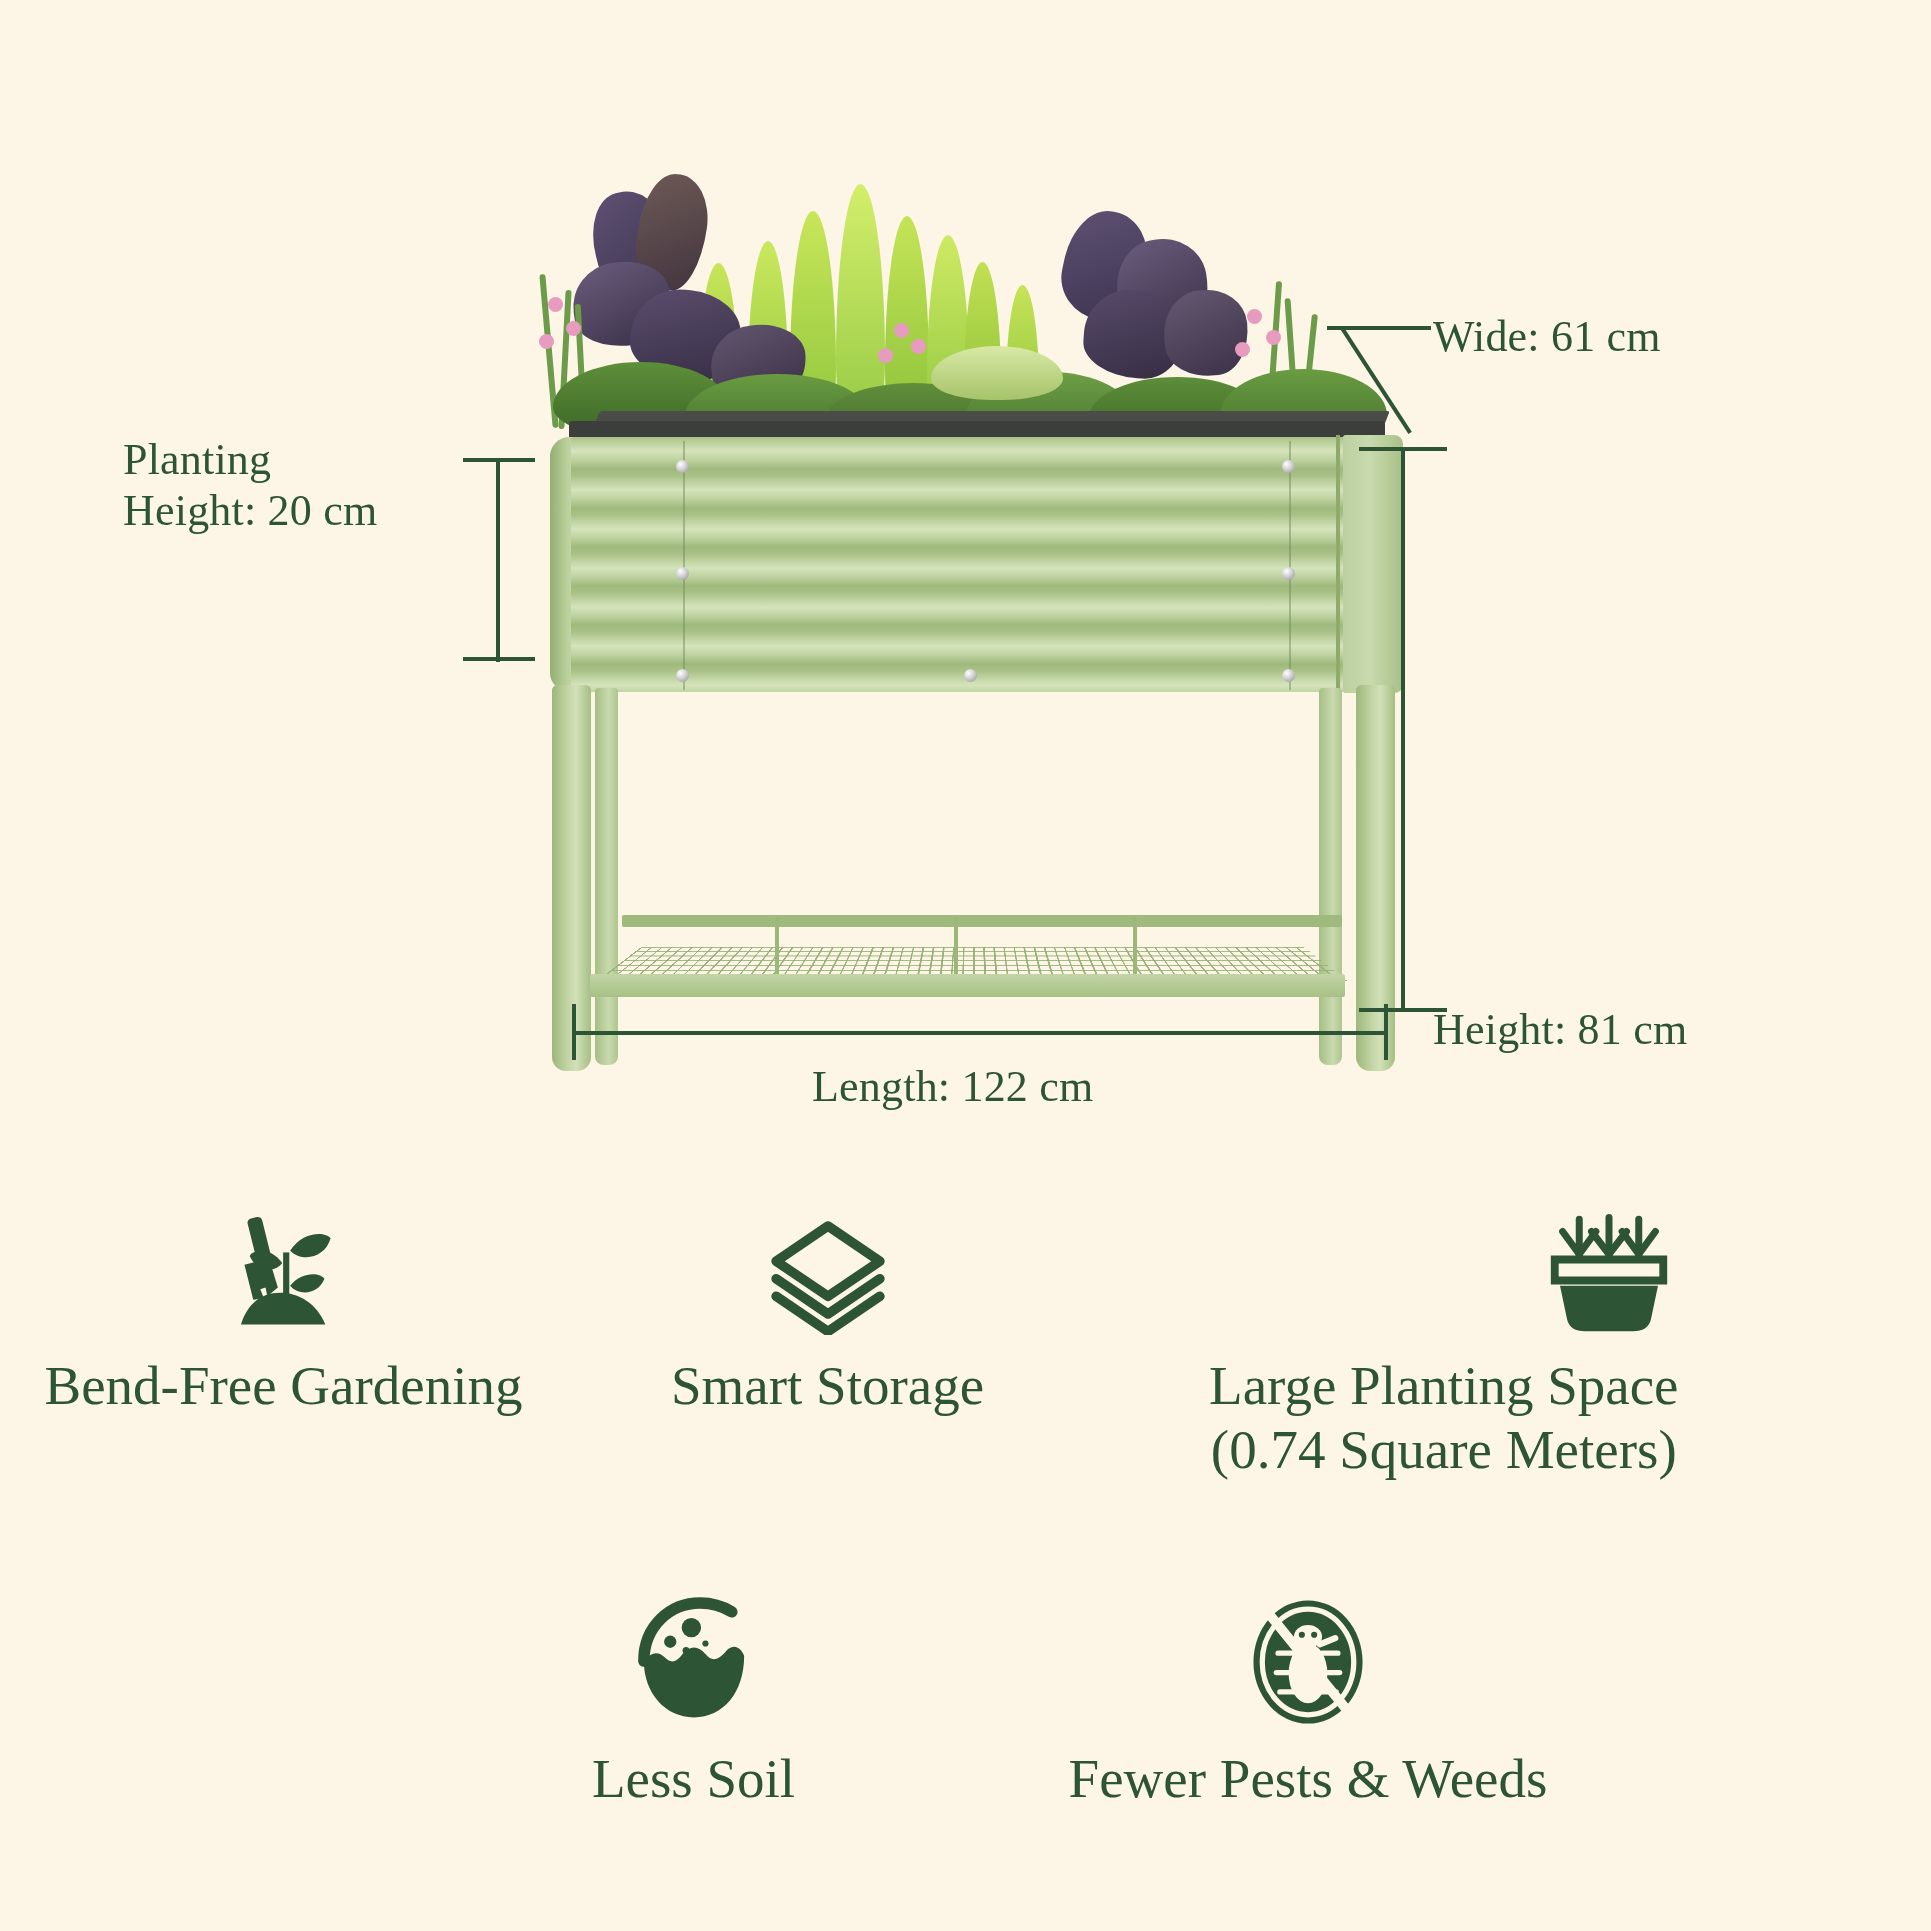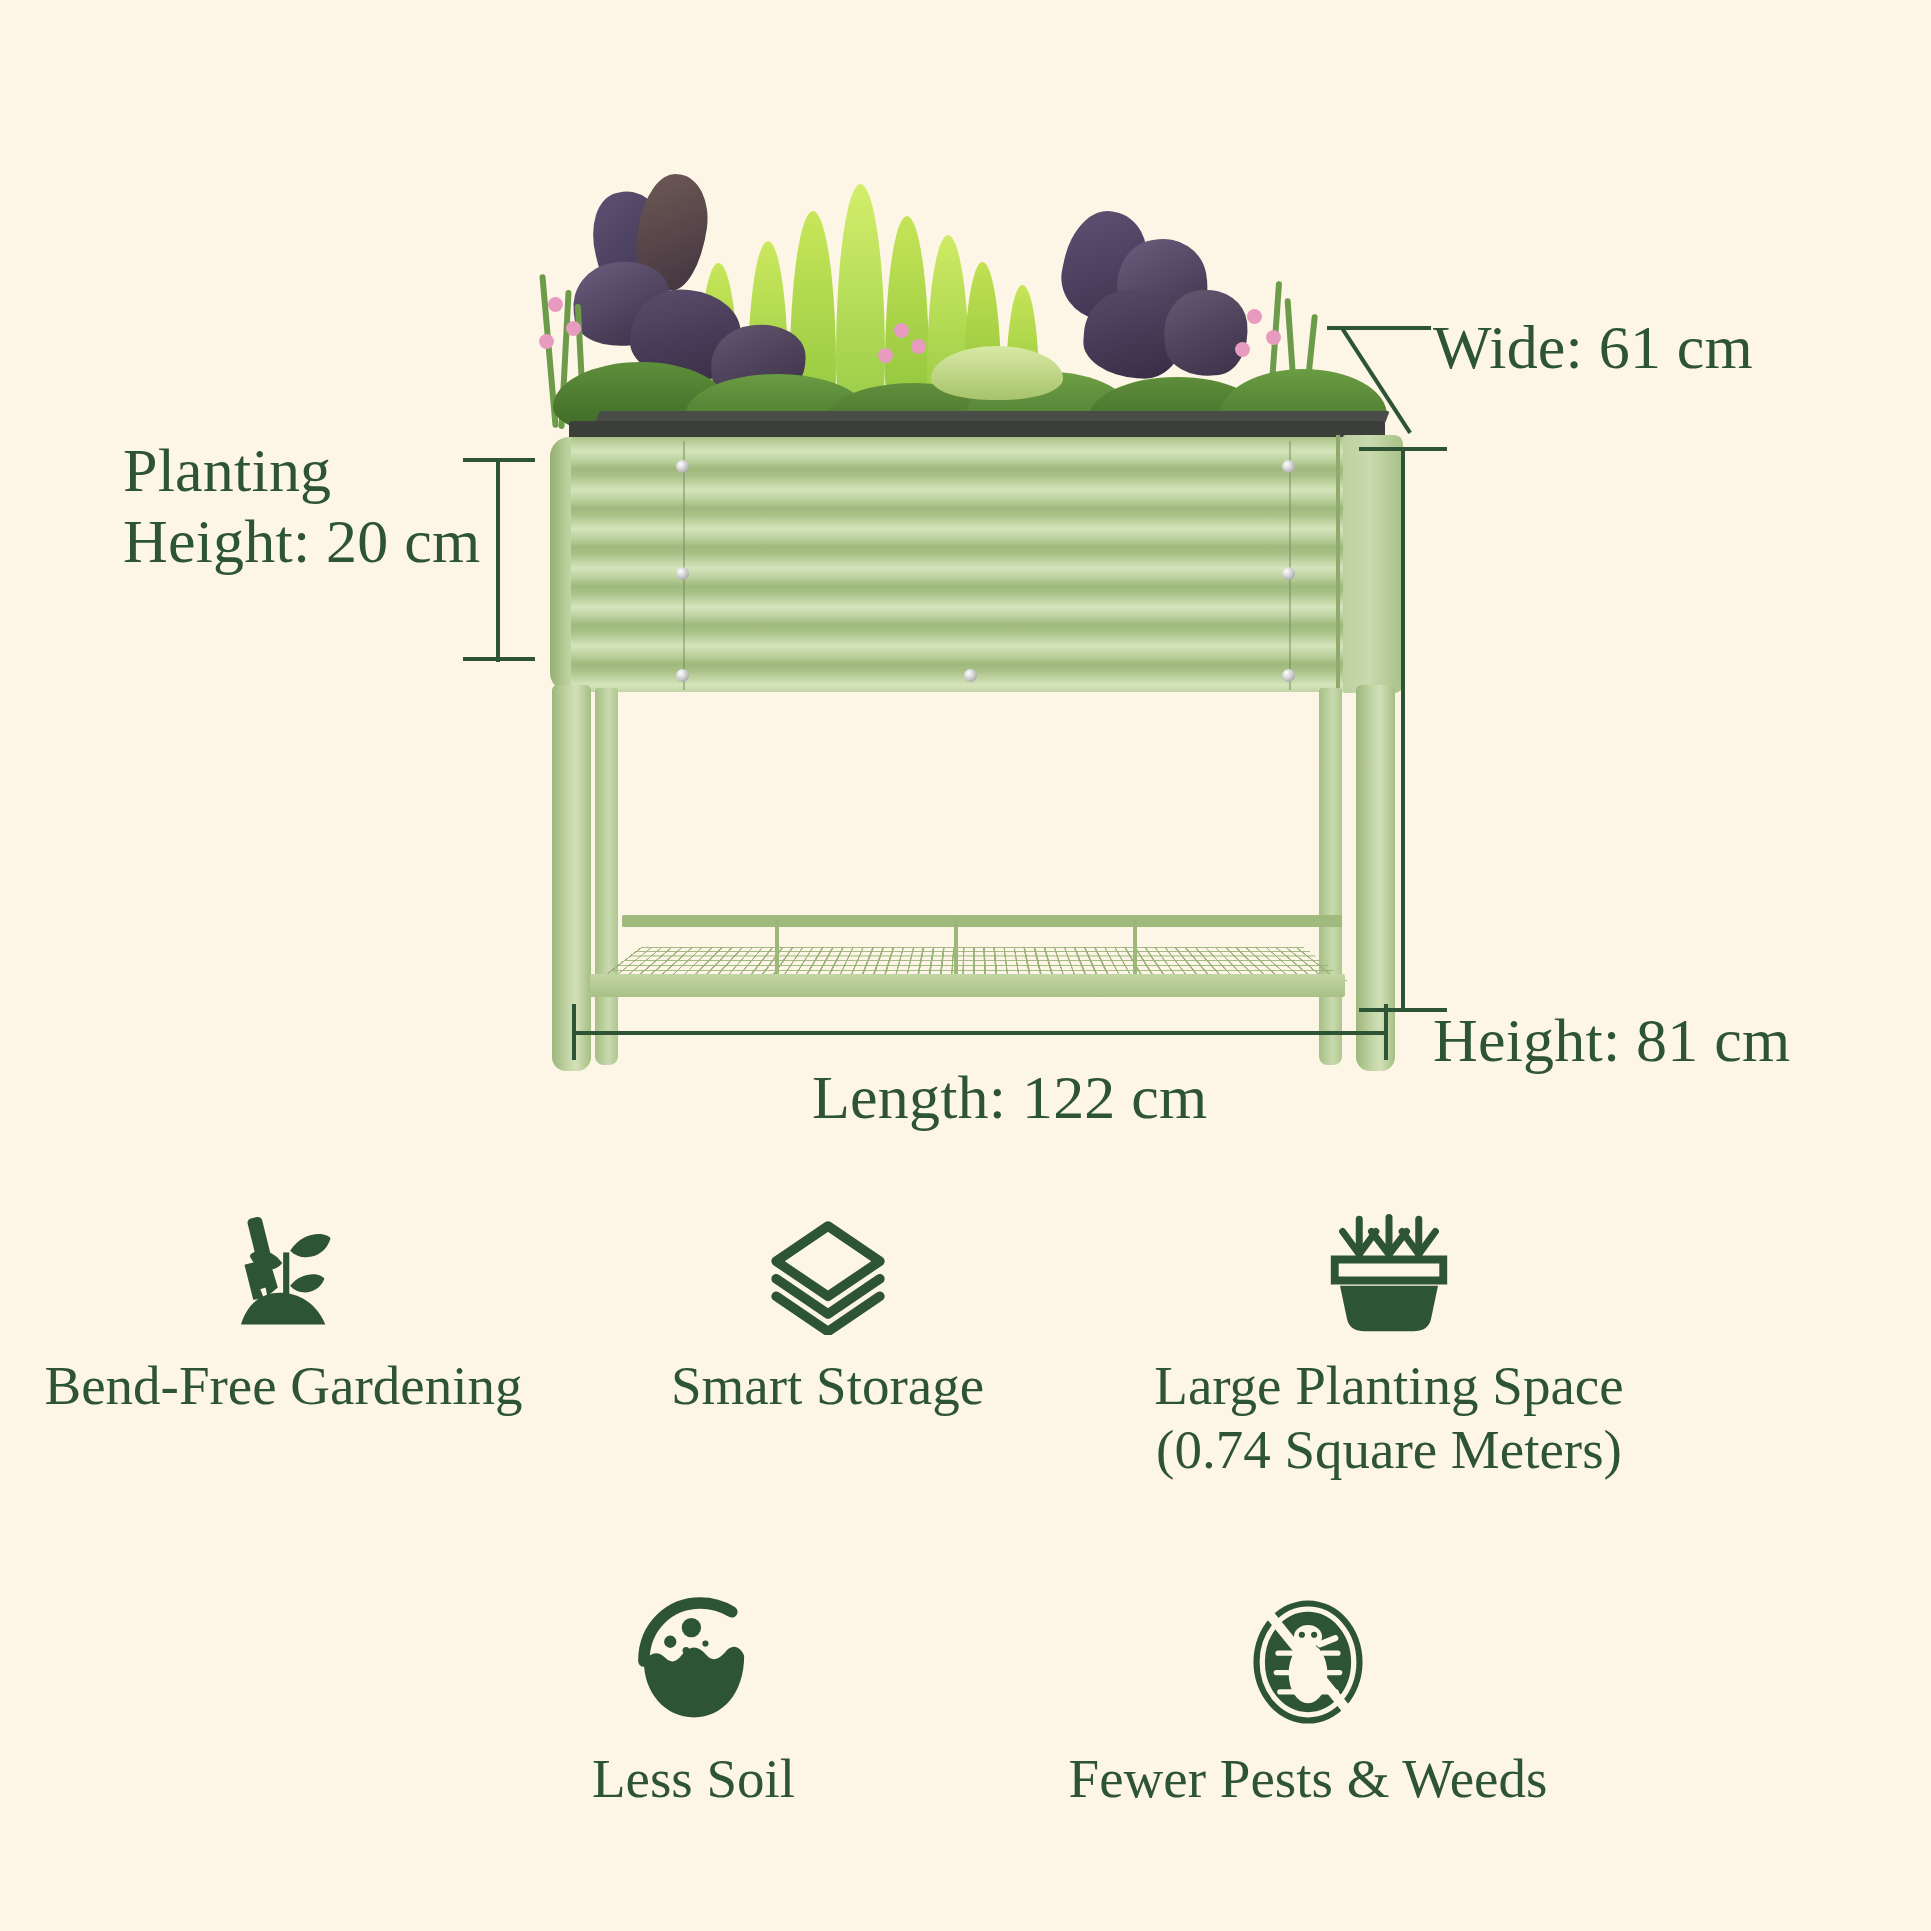--- a/index.html
+++ b/index.html
@@ -17,21 +17,21 @@
     width: 1931px;
     height: 1931px;
     background: #FDF6E6;
   }
 
   
   .dim-label {
     position: absolute;
     color: #2D5434;
     font-family: "Liberation Serif", serif;
-    font-size: 62px;
+    font-size: 44px;
     line-height: 1.15;
     letter-spacing: 0.2px;
     white-space: pre;
   }
 
   #planting-height-label { left: 123px; top: 435px; }
   #wide-label           { left: 1433px; top: 312px; }
   #height-label         { left: 1433px; top: 1005px; text-align: center; }
   #length-label         { left: 812px; top: 1062px; }
 
@@ -265,21 +265,21 @@
     align-items: flex-start;
   }
   .feature {
     display: flex;
     flex-direction: column;
     align-items: center;
     text-align: center;
   }
   #features-top .feature:nth-child(1) { width: 544px; }
   #features-top .feature:nth-child(2) { width: 544px; }
-  #features-top .feature:nth-child(3) { width: 579px; }
+  #features-top .feature:nth-child(3) { width: 579px; align-items: flex-end; }
   #features-bottom .feature:nth-child(1) { width: 685px; }
   #features-bottom .feature:nth-child(2) { width: 544px; }
 
   .feature-icon {
     height: 132px;
     display: flex;
     align-items: flex-end;
     justify-content: center;
     margin-bottom: 19.3px;
   }

